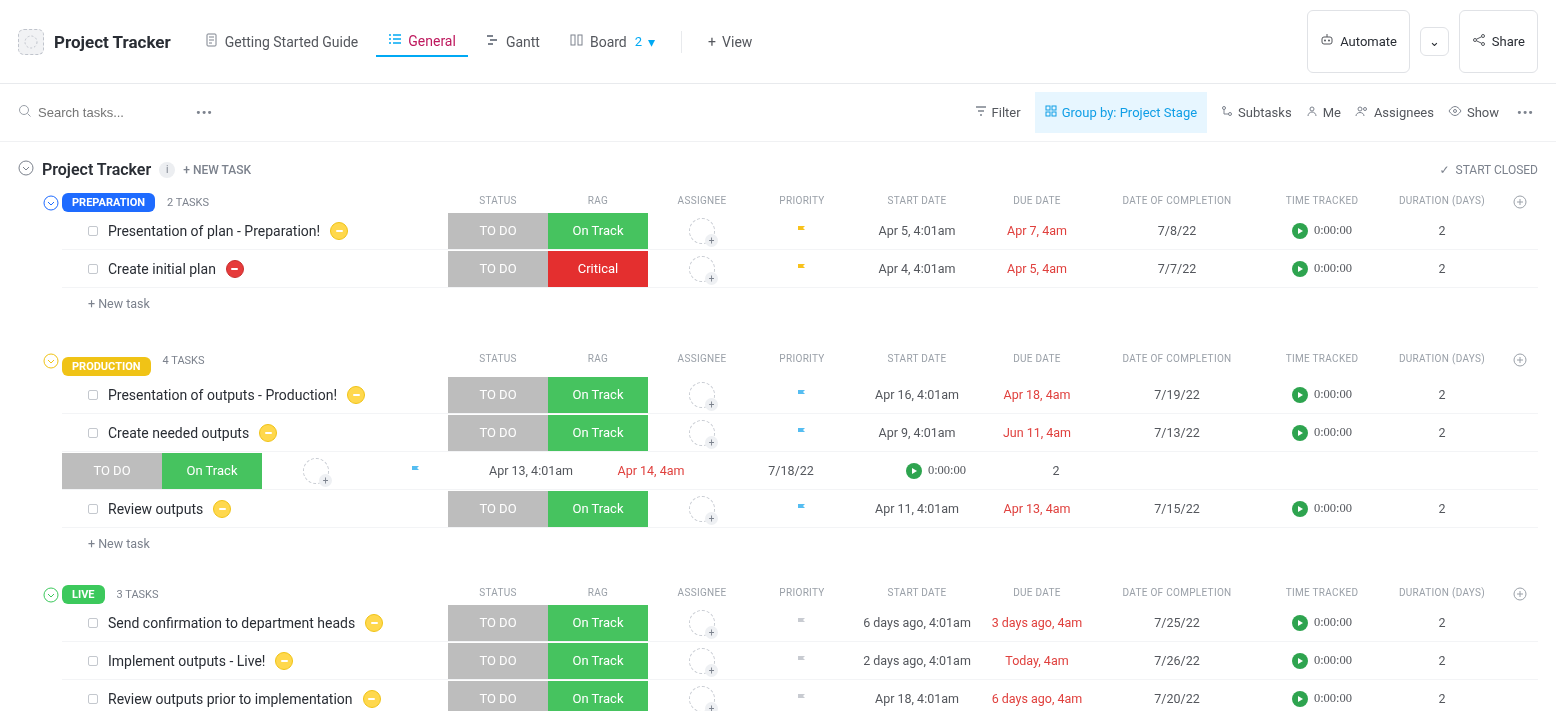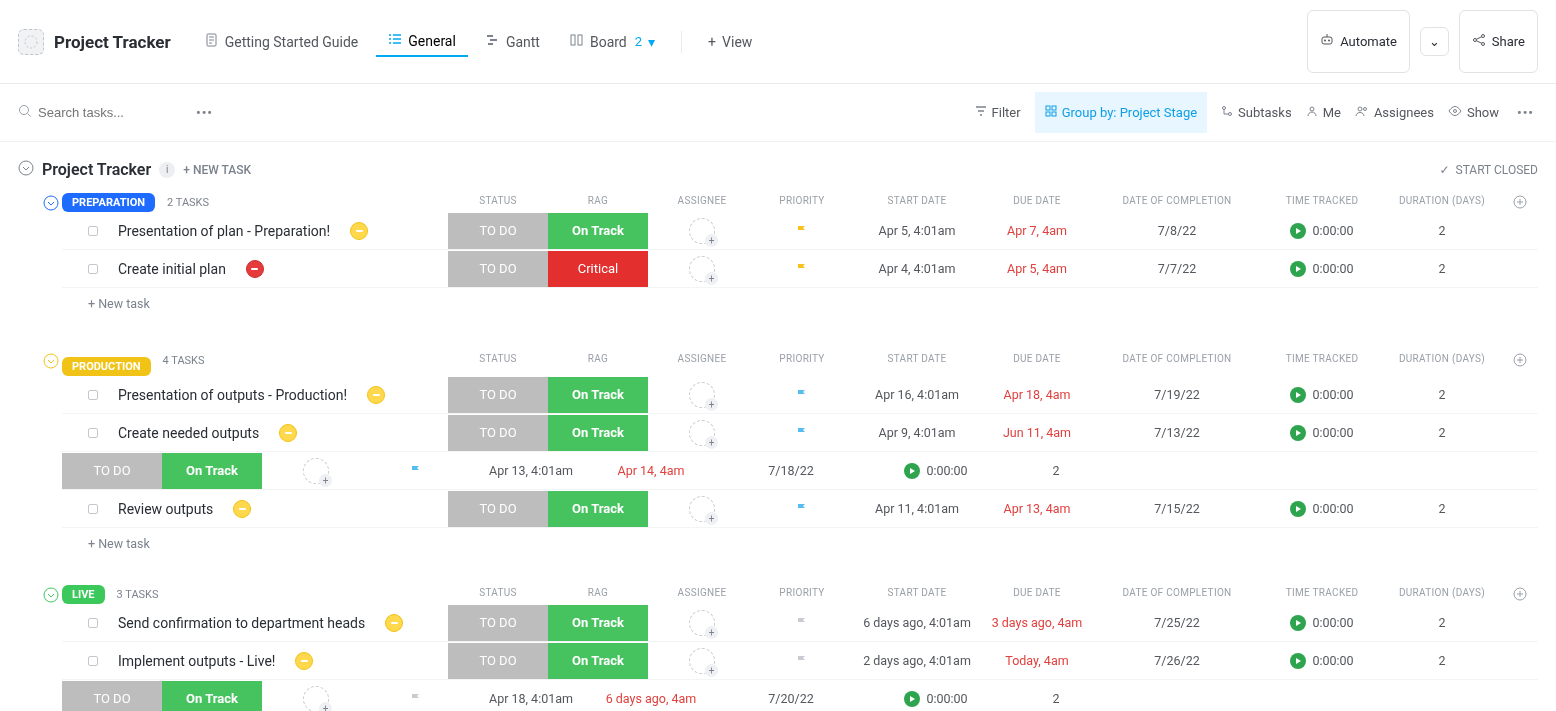--- a/index.html
+++ b/index.html
@@ -23,21 +23,21 @@
   border:1px dashed #c0c4cc;
 }
 .app-title { font-weight:700; font-size:17px; margin-right:22px; }
 .tabs { display:flex; align-items:center; gap:6px; flex:1; }
 .tab {
   display:flex; align-items:center; gap:6px;
   padding:6px 12px; border-radius:4px;
   color:#54575d; font-size:14px;
 }
 .tab svg { width:14px; height:14px; }
-.tab.active { color:#000000; border-bottom:2px solid #00a9f4; border-radius:0; }
+.tab.active { color:#be185d; border-bottom:2px solid #00a9f4; border-radius:0; }
 .tab .count-badge { color:#00a9f4; font-size:13px; margin-left:2px; }
 .top-right { display:flex; gap:10px; align-items:center; }
 .btn {
   display:flex; align-items:center; gap:6px;
   padding:22px 12px; border:1px solid #e0e2e6; border-radius:6px;
   background:#fff; font-size:13px; color:#292d34;
 }
 .divider-v { width:1px; height:22px; background:#e8eaed; margin:0 8px;}
 
 
@@ -94,51 +94,51 @@
 .c-complete { width:170px;}
 .c-time     { width:120px;}
 .c-duration { width:120px;}
 .c-add      { width:36px; color:#9aa0a8;}
 
 
 .task-row {
   display:flex; align-items:center; border-bottom:1px solid #f3f4f6;
   height:38px; margin-left:22px;
 }
-.task-name-cell { flex:1; display:flex; align-items:center; gap:20px; padding-left:26px;}
+.task-name-cell { flex:1; display:flex; align-items:center; gap:10px; padding-left:26px;}
 .task-name-cell .sq { width:10px; height:10px; border:1.5px solid #c4c8ce; border-radius:2px;}
 .task-title { font-size:14px; color:#292d34;}
 .yellow-dot { width:18px; height:18px; border-radius:50%; background:#ffd84d;
   display:flex;align-items:center;justify-content:center; border:1px solid #f0c316;}
 .yellow-dot span{ width:7px;height:2px;background:#fff;border-radius:1px;}
 .red-dot { width:18px;height:18px;border-radius:50%;background:#e63b3b;border:1px solid #c92e2e;
   display:flex;align-items:center;justify-content:center;}
 .red-dot span{width:7px;height:2px;background:#fff;border-radius:1px;}
 
 .pill { height:36px; display:flex; align-items:center; justify-content:center; font-size:13px;}
 .pill.status { background:#bdbdbd; color:#fff;}
-.pill.rag-ontrack { background:#46c35f; color:#fff;font-weight:bold;}
+.pill.rag-ontrack { background:#46c35f; color:#fff;}
 .pill.rag-critical { background:#e42f2f; color:#fff;}
 
 .assignee-ph {
   width:26px;height:26px;border-radius:50%;border:1.5px dashed #c6cad1;
   margin:0 auto; position:relative;
 }
 .assignee-ph::after{ content:"+"; position:absolute; right:-4px; bottom:-4px; width:13px;height:13px;
   background:#eef0f3; border-radius:50%; font-size:10px; color:#7c828d; display:flex;align-items:center;justify-content:center;}
 .flag { width:14px;height:14px; margin:0 auto;}
 .flag svg{width:100%;height:100%;}
 .flag.yellow svg{fill:#f8c21c;}
 .flag.blue svg{fill:#55bdf1;}
 .flag.grey svg{fill:#c8cbd1;}
 
 .start-date { font-size:12.5px; color:#54575d;}
 .due-date { font-size:12.5px; color:#e0413e;}
 .complete-date { font-size:12.5px; color:#54575d;}
-.time-track { display:flex; align-items:center; justify-content:center; gap:6px; font-size:12.5px; color:#54575d;}
+.time-track { display:flex; align-items:center; justify-content:center; gap:6px; font-size:12.5px; color:#54575d;font-family:Liberation Serif, serif;}
 .play-btn{ width:16px;height:16px;border-radius:50%;background:#2ea44f;display:flex;align-items:center;justify-content:center;}
 .play-btn::after{content:"";width:0;height:0;border-top:3px solid transparent;border-bottom:3px solid transparent;border-left:5px solid #fff;margin-left:1px;}
 .duration { font-size:12.5px; color:#54575d;}
 
 .new-task-line { margin-left:48px; font-size:12.5px; color:#7c828d; padding:8px 0;}
 
 </style>
 </head>
 <body>
 
@@ -654,20 +654,27 @@
           <div class="col c-time">
             <div class="time-track">
               <span class="play-btn"></span>
               <span>0:00:00</span>
             </div>
           </div>
           <div class="col c-duration"><span class="duration">2</span></div>
           <div class="col c-add"></div>
         </div>
         <div class="task-row">
+          <div class="task-name-cell">
+            <span class="sq"></span>
+            <span class="task-title">Review outputs prior to implementation</span>
+            <span class="yellow-dot">
+              <span></span>
+            </span>
+          </div>
           <div class="col c-status">
             <div class="pill status">TO DO</div>
           </div>
           <div class="col c-rag">
             <div class="pill rag-ontrack">On Track</div>
           </div>
           <div class="col c-assignee">
             <div class="assignee-ph"></div>
           </div>
           <div class="col c-priority">

